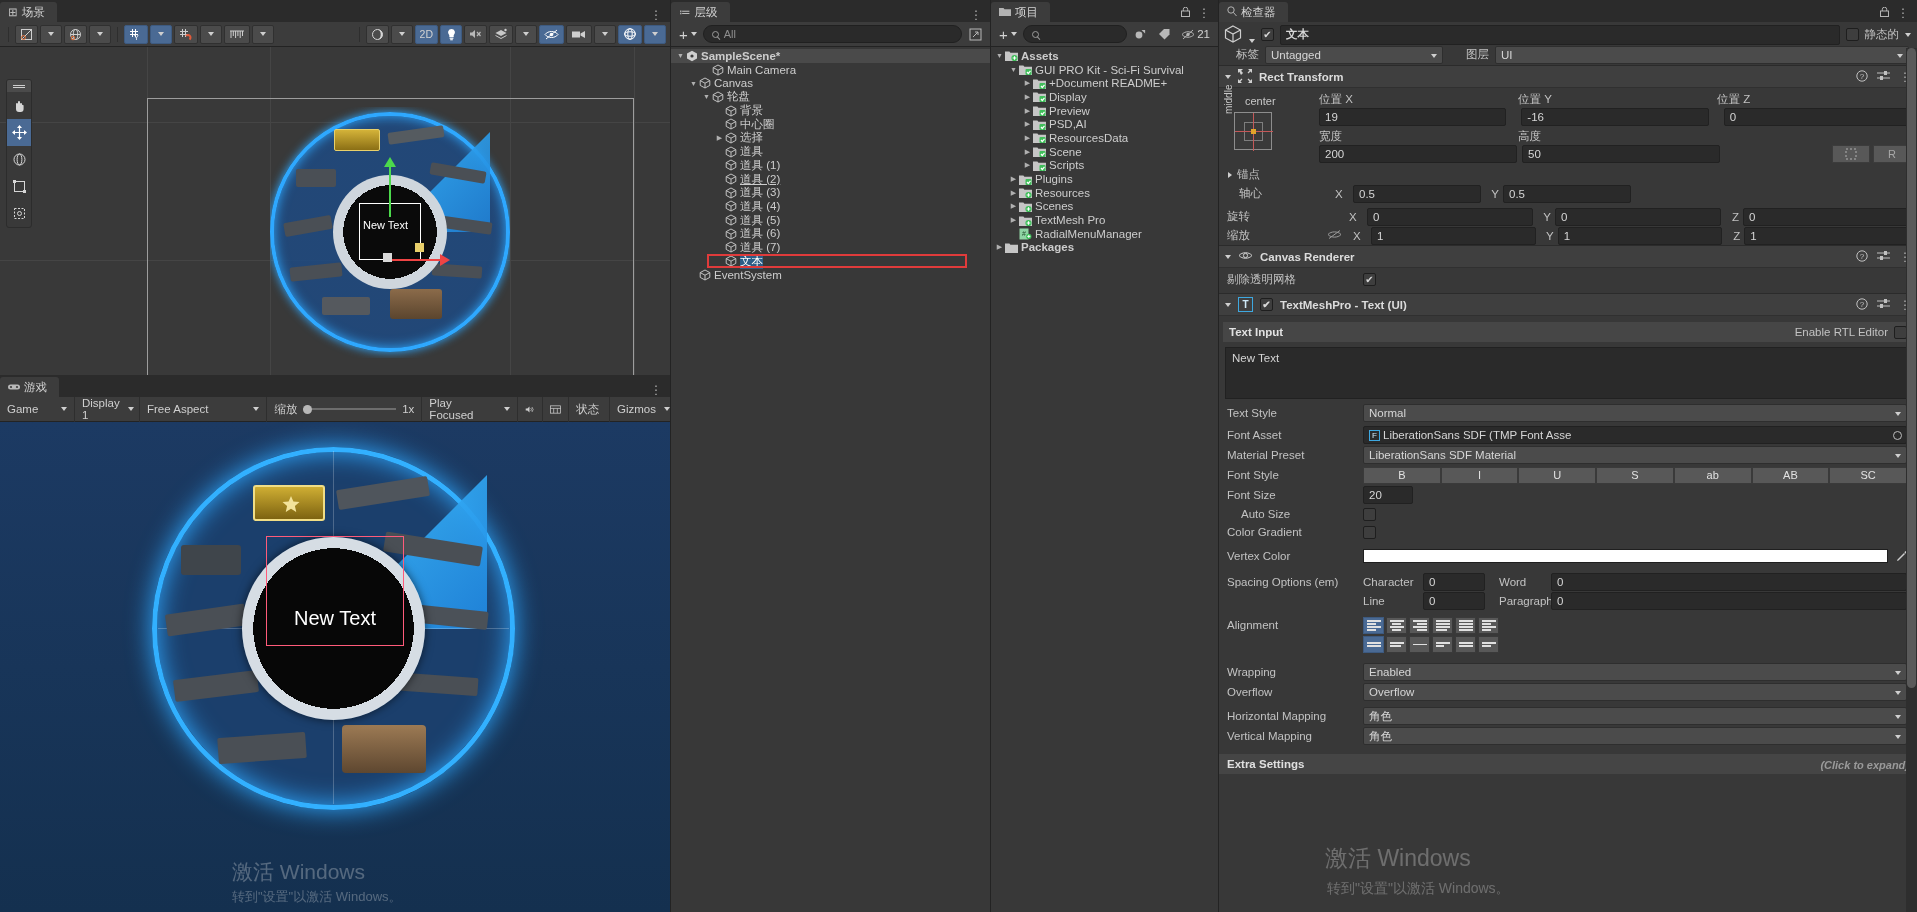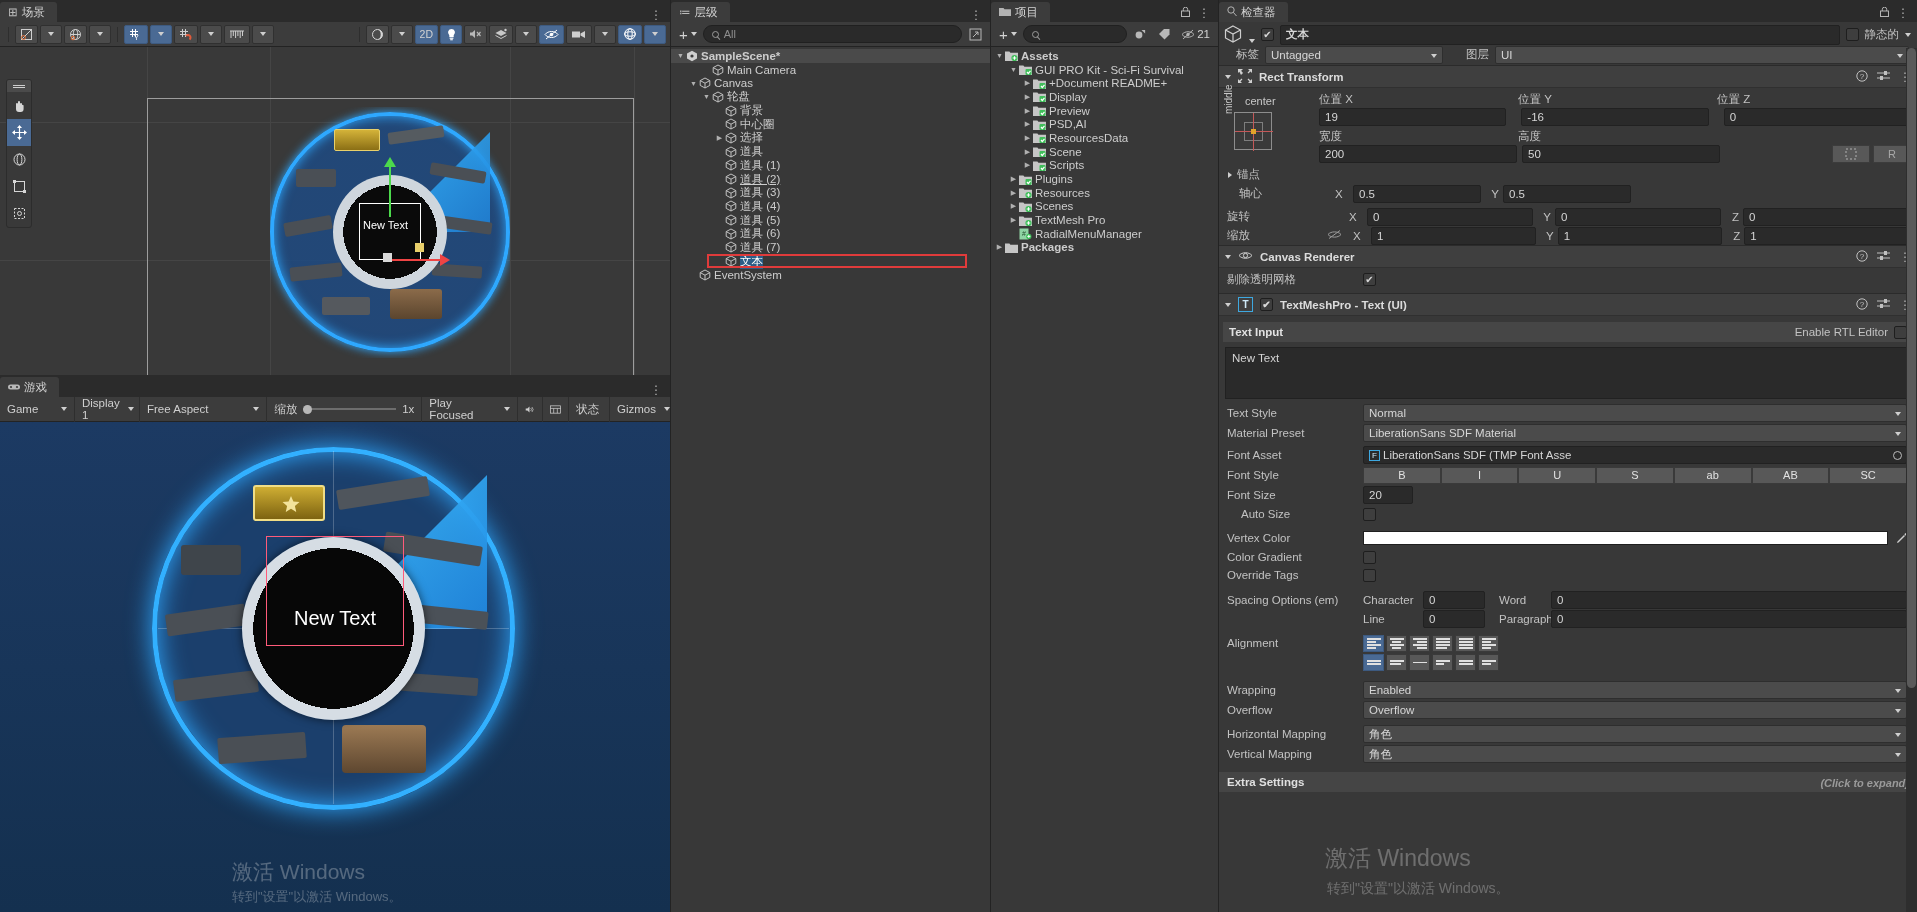--- a/index.html
+++ b/index.html
@@ -1068,33 +1068,33 @@
 
         <div class="fieldrow" style="height:20px;margin-top:4px">
           <span class="lbl" style="width:132px">Text Style</span>
           <span class="dd" style="flex:1;margin-right:2px">
             <span>Normal</span>
             <span class="arrow"></span>
           </span>
         </div>
 
 
-        <div class="fieldrow" style="height:20px">
-          <span class="lbl" style="width:132px">Material Preset</span>
-          <span class="dd" style="flex:1;margin-right:2px">
-            <span>LiberationSans SDF Material</span>
-            <span class="arrow"></span>
-          </span>
-        </div>
         <div class="fieldrow" style="height:20px;margin-top:2px">
           <span class="lbl" style="width:132px">Font Asset</span>
           <span class="txtfield" style="flex:1;margin-right:2px;position:relative;gap:3px">
             <span style="width:11px;height:11px;border:1px solid #3ea8e0;display:flex;align-items:center;justify-content:center;font-size:8px;color:#cfe9f8">F</span>
             <span>LiberationSans SDF (TMP Font Asse</span>
             <span style="position:absolute;right:4px;width:9px;height:9px;border:1.3px solid #bcbcbc;border-radius:50%"></span>
+          </span>
+        </div>
+        <div class="fieldrow" style="height:20px">
+          <span class="lbl" style="width:132px">Material Preset</span>
+          <span class="dd" style="flex:1;margin-right:2px">
+            <span>LiberationSans SDF Material</span>
+            <span class="arrow"></span>
           </span>
         </div>
         <div class="fieldrow" style="height:20px">
           <span class="lbl" style="width:132px">Font Style</span>
           <span style="flex:1;display:flex;margin-right:2px" id="font-style-buttons">
               <span class="btnseg">B</span>
               <span class="btnseg">I</span>
               <span class="btnseg">U</span>
               <span class="btnseg">S</span>
               <span class="btnseg">ab</span>
@@ -1106,37 +1106,33 @@
           <span class="lbl" style="width:132px">Font Size</span>
           <span class="txtfield" style="width:50px">
               <span>20</span>
             </span>
         </div>
         <div class="fieldrow" style="height:18px">
           <span class="lbl" style="width:132px;padding-left:14px">Auto Size</span>
           <span class="chk"></span>
         </div>
 
+        <div class="fieldrow" style="height:18px">
+          <span class="lbl" style="width:132px">Color Gradient</span>
+          <span class="chk"></span>
+        </div>
         <div class="fieldrow" style="height:21px;margin-top:4px">
           <span class="lbl" style="width:132px">Vertex Color</span>
           <span style="flex:1;height:14px;background:#ffffff;border:1px solid #1f1f1f;margin-right:2px"></span>
           <span style="width:15px;display:flex;justify-content:center">
             <svg width="12" height="12" viewBox="0 0 12 12">
                 <path d="M1 11 l1.5 -.4 6.5 -6.5 -1 -1 -6.5 6.5z" fill="#cfcfcf"></path>
                 <path d="M8.3 2.2 l1.5 1.5 1.2 -1.2 -1.5 -1.5z" fill="#cfcfcf"></path>
               </svg>
           </span>
-        </div>
-        <div class="fieldrow" style="height:18px">
-          <span class="lbl" style="width:132px">Color Gradient</span>
-          <span class="chk"></span>
-        </div>
-        <div class="fieldrow" style="height:18px">
-          <span class="lbl" style="width:132px">Override Tags</span>
-          <span class="chk"></span>
         </div>
 
         <div class="fieldrow" style="height:19px;margin-top:6px">
           <span class="lbl" style="width:132px">Spacing Options (em)</span>
           <span class="lbl" style="width:56px">Character</span>
           <span class="txtfield" style="width:62px">
               <span>0</span>
             </span>
           <span class="lbl" style="width:58px;padding-left:10px">Word</span>
           <span class="txtfield" style="flex:1;margin-right:2px">

